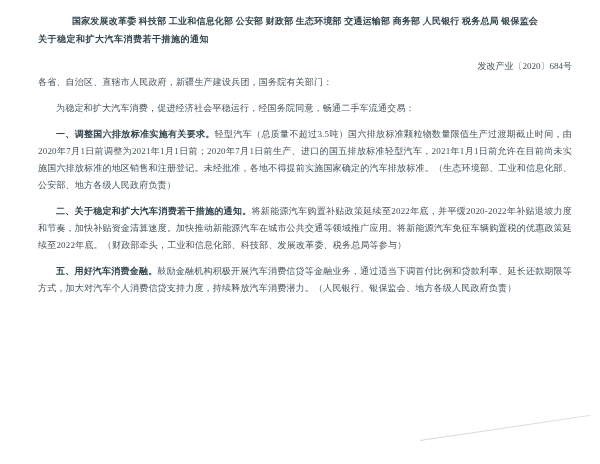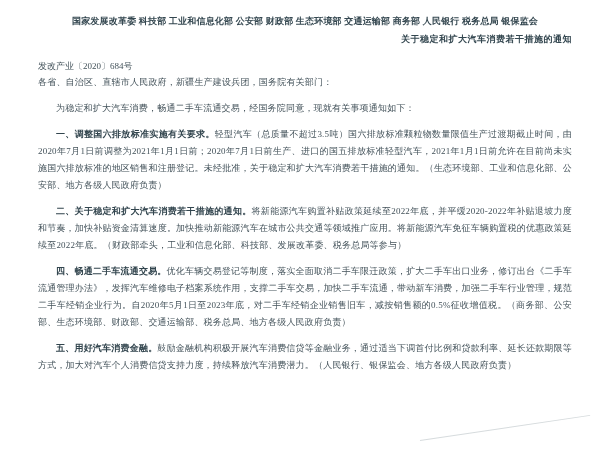--- a/index.html
+++ b/index.html
@@ -24,29 +24,29 @@
   }
   .doc-issuers {
     text-align: center;
     font-weight: bold;
     font-size: 9px;
     line-height: 18px;
     color: #344750;
     letter-spacing: 0.2px;
   }
   .doc-title {
-    text-align: right;
+    text-align: left;
     font-weight: bold;
     font-size: 9px;
     line-height: 18px;
     color: #344750;
     letter-spacing: 0.5px;
   }
   .doc-number {
-    text-align: left;
+    text-align: right;
     font-size: 9px;
     line-height: 16px;
     margin-top: 10px;
     color: #43525a;
   }
   .body-text p {
     margin: 0;
     font-size: 9px;
     line-height: 17px;
     text-align: justify;
@@ -82,28 +82,27 @@
   <div class="doc-issuers">国家发展改革委 科技部 工业和信息化部 公安部 财政部 生态环境部 交通运输部 商务部 人民银行 税务总局 银保监会</div>
 
   <div class="doc-title">关于稳定和扩大汽车消费若干措施的通知</div>
 
   <div class="doc-number">发改产业〔2020〕684号</div>
 
   <div class="body-text">
 
     <p class="salutation">各省、自治区、直辖市人民政府，新疆生产建设兵团，国务院有关部门：</p>
 
-    <p class="para">为稳定和扩大汽车消费，畅通二手车流通交易，经国务院同意，现就有关事项通知如下：</p>
+    <p class="para">为稳定和扩大汽车消费，促进经济社会平稳运行，经国务院同意，畅通二手车流通交易：</p>
 
-    <p class="para"><span class="sec-head">一、调整国六排放标准实施有关要求。</span><span>轻型汽车（总质量不超过3.5吨）国六排放标准颗粒物数量限值生产过渡期截止时间，由2020年7月1日前调整为2021年1月1日前；2020年7月1日前生产、进口的国五排放标准轻型汽车，2021年1月1日前允许在目前尚未实施国六排放标准的地区销售和注册登记。未经批准，关于稳定和扩大汽车消费若干措施的通知。（生态环境部、工业和信息化部、公安部、地方各级人民政府负责）</span></p>
+    <p class="para"><span class="sec-head">一、调整国六排放标准实施有关要求。</span><span>轻型汽车（总质量不超过3.5吨）国六排放标准颗粒物数量限值生产过渡期截止时间，由2020年7月1日前调整为2021年1月1日前；2020年7月1日前生产、进口的国五排放标准轻型汽车，2021年1月1日前允许在目前尚未实施国六排放标准的地区销售和注册登记。未经批准，各地不得提前实施国家确定的汽车排放标准。（生态环境部、工业和信息化部、公安部、地方各级人民政府负责）</span></p>
 
     <p class="para"><span class="sec-head">二、关于稳定和扩大汽车消费若干措施的通知。</span><span>将新能源汽车购置补贴政策延续至2022年底，并平缓2020-2022年补贴退坡力度和节奏，加快补贴资金清算速度。加快推动新能源汽车在城市公共交通等领域推广应用。将新能源汽车免征车辆购置税的优惠政策延续至2022年底。（财政部牵头，工业和信息化部、科技部、发展改革委、税务总局等参与）</span></p>
 
 
-    <p class="para"><span class="sec-head">四、畅通二手车流通交易。</span><span>优化车辆交易登记等制度，落实全面取消二手车限迁政策，扩大二手车出口业务，修订出台《二手车流通管理办法》，发挥汽车维修电子档案系统作用，支撑二手车交易，加快二手车流通，带动新车消费，加强二手车行业管理，规范二手车经销企业行为。自2020年5月1日至2023年底，对二手车经销企业销售旧车，减按销售额的0.5%征收增值税。（商务部、公安部、生态环境部、财政部、交通运输部、税务总局、地方各级人民政府负责）</span></p>
 
     <p class="para"><span class="sec-head">五、用好汽车消费金融。</span><span>鼓励金融机构积极开展汽车消费信贷等金融业务，通过适当下调首付比例和贷款利率、延长还款期限等方式，加大对汽车个人消费信贷支持力度，持续释放汽车消费潜力。（人民银行、银保监会、地方各级人民政府负责）</span></p>
 
   </div>
 
   <div class="scan-artifact"></div>
 
 </div>
 
 </body></html>

